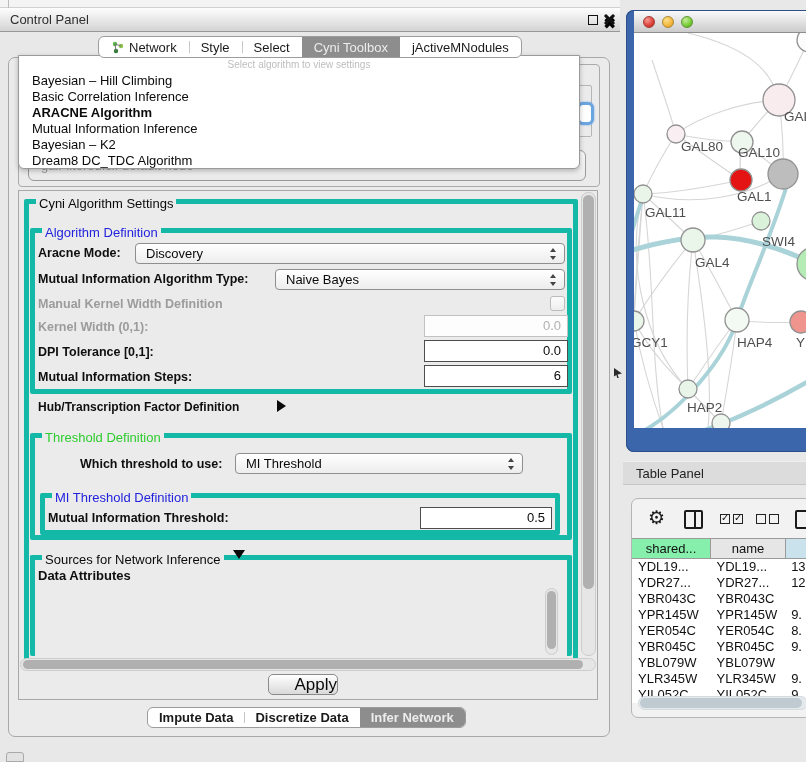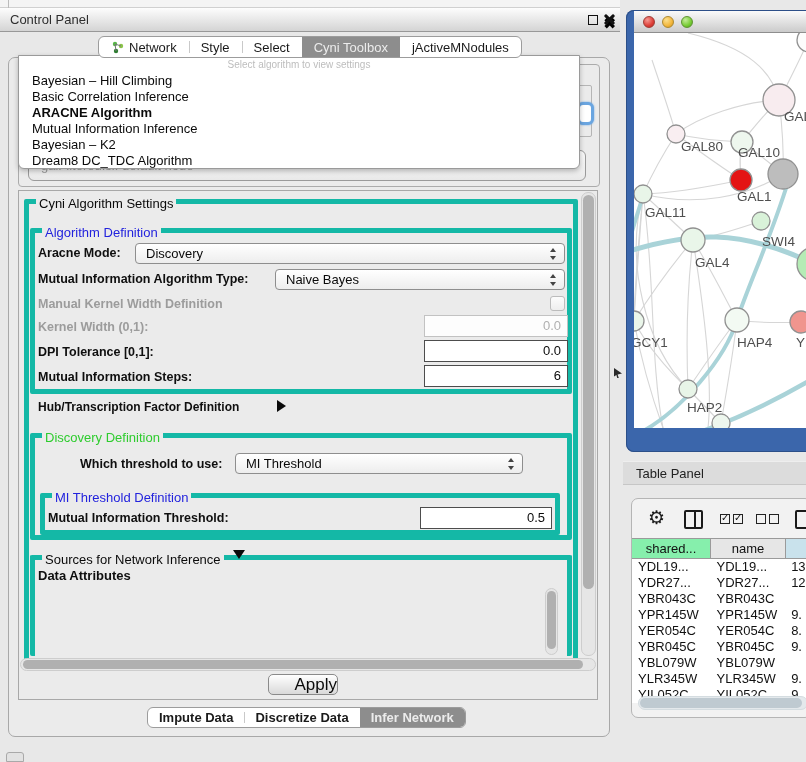--- a/index.html
+++ b/index.html
@@ -130,21 +130,21 @@
   <div class="fld dis" style="left:424px; top:315px; width:144px; height:22px; line-height:20px;">0.0</div>
   <span class="blbl" style="left:38px; top:345px;">DPI Tolerance [0,1]:</span>
   <div class="fld en" style="left:424px; top:340px; width:144px; height:22px; line-height:19px;">0.0</div>
   <span class="blbl" style="left:38px; top:370px;">Mutual Information Steps:</span>
   <div class="fld en" style="left:424px; top:365px; width:144px; height:22px; line-height:19px;">6</div>
 
   <span class="blbl" style="left:38px; top:400px; font-size:12px;">Hub/Transcription Factor Definition</span>
   <span class="tri-r" style="left:277px; top:400px;"></span>
 
   <div class="grp" style="left:30px; top:433px; width:542px; height:107px;">
-    <span class="t green">Discovery Definition</span>
+    <span class="t green">Threshold Definition</span>
   </div>
   <span class="blbl" style="left:80px; top:457px;">Which threshold to use:</span>
   <div class="combo" style="left:235px; top:453px; width:288px; height:21px;">
       <span>MI Threshold</span>
       <span class="arr"></span>
     </div>
   <div class="grp" style="left:40px; top:493px; width:520px; height:42px;">
     <span class="t blue">MI Threshold Definition</span>
   </div>
   <span class="blbl" style="left:48px; top:511px;">Mutual Information Threshold:</span>

